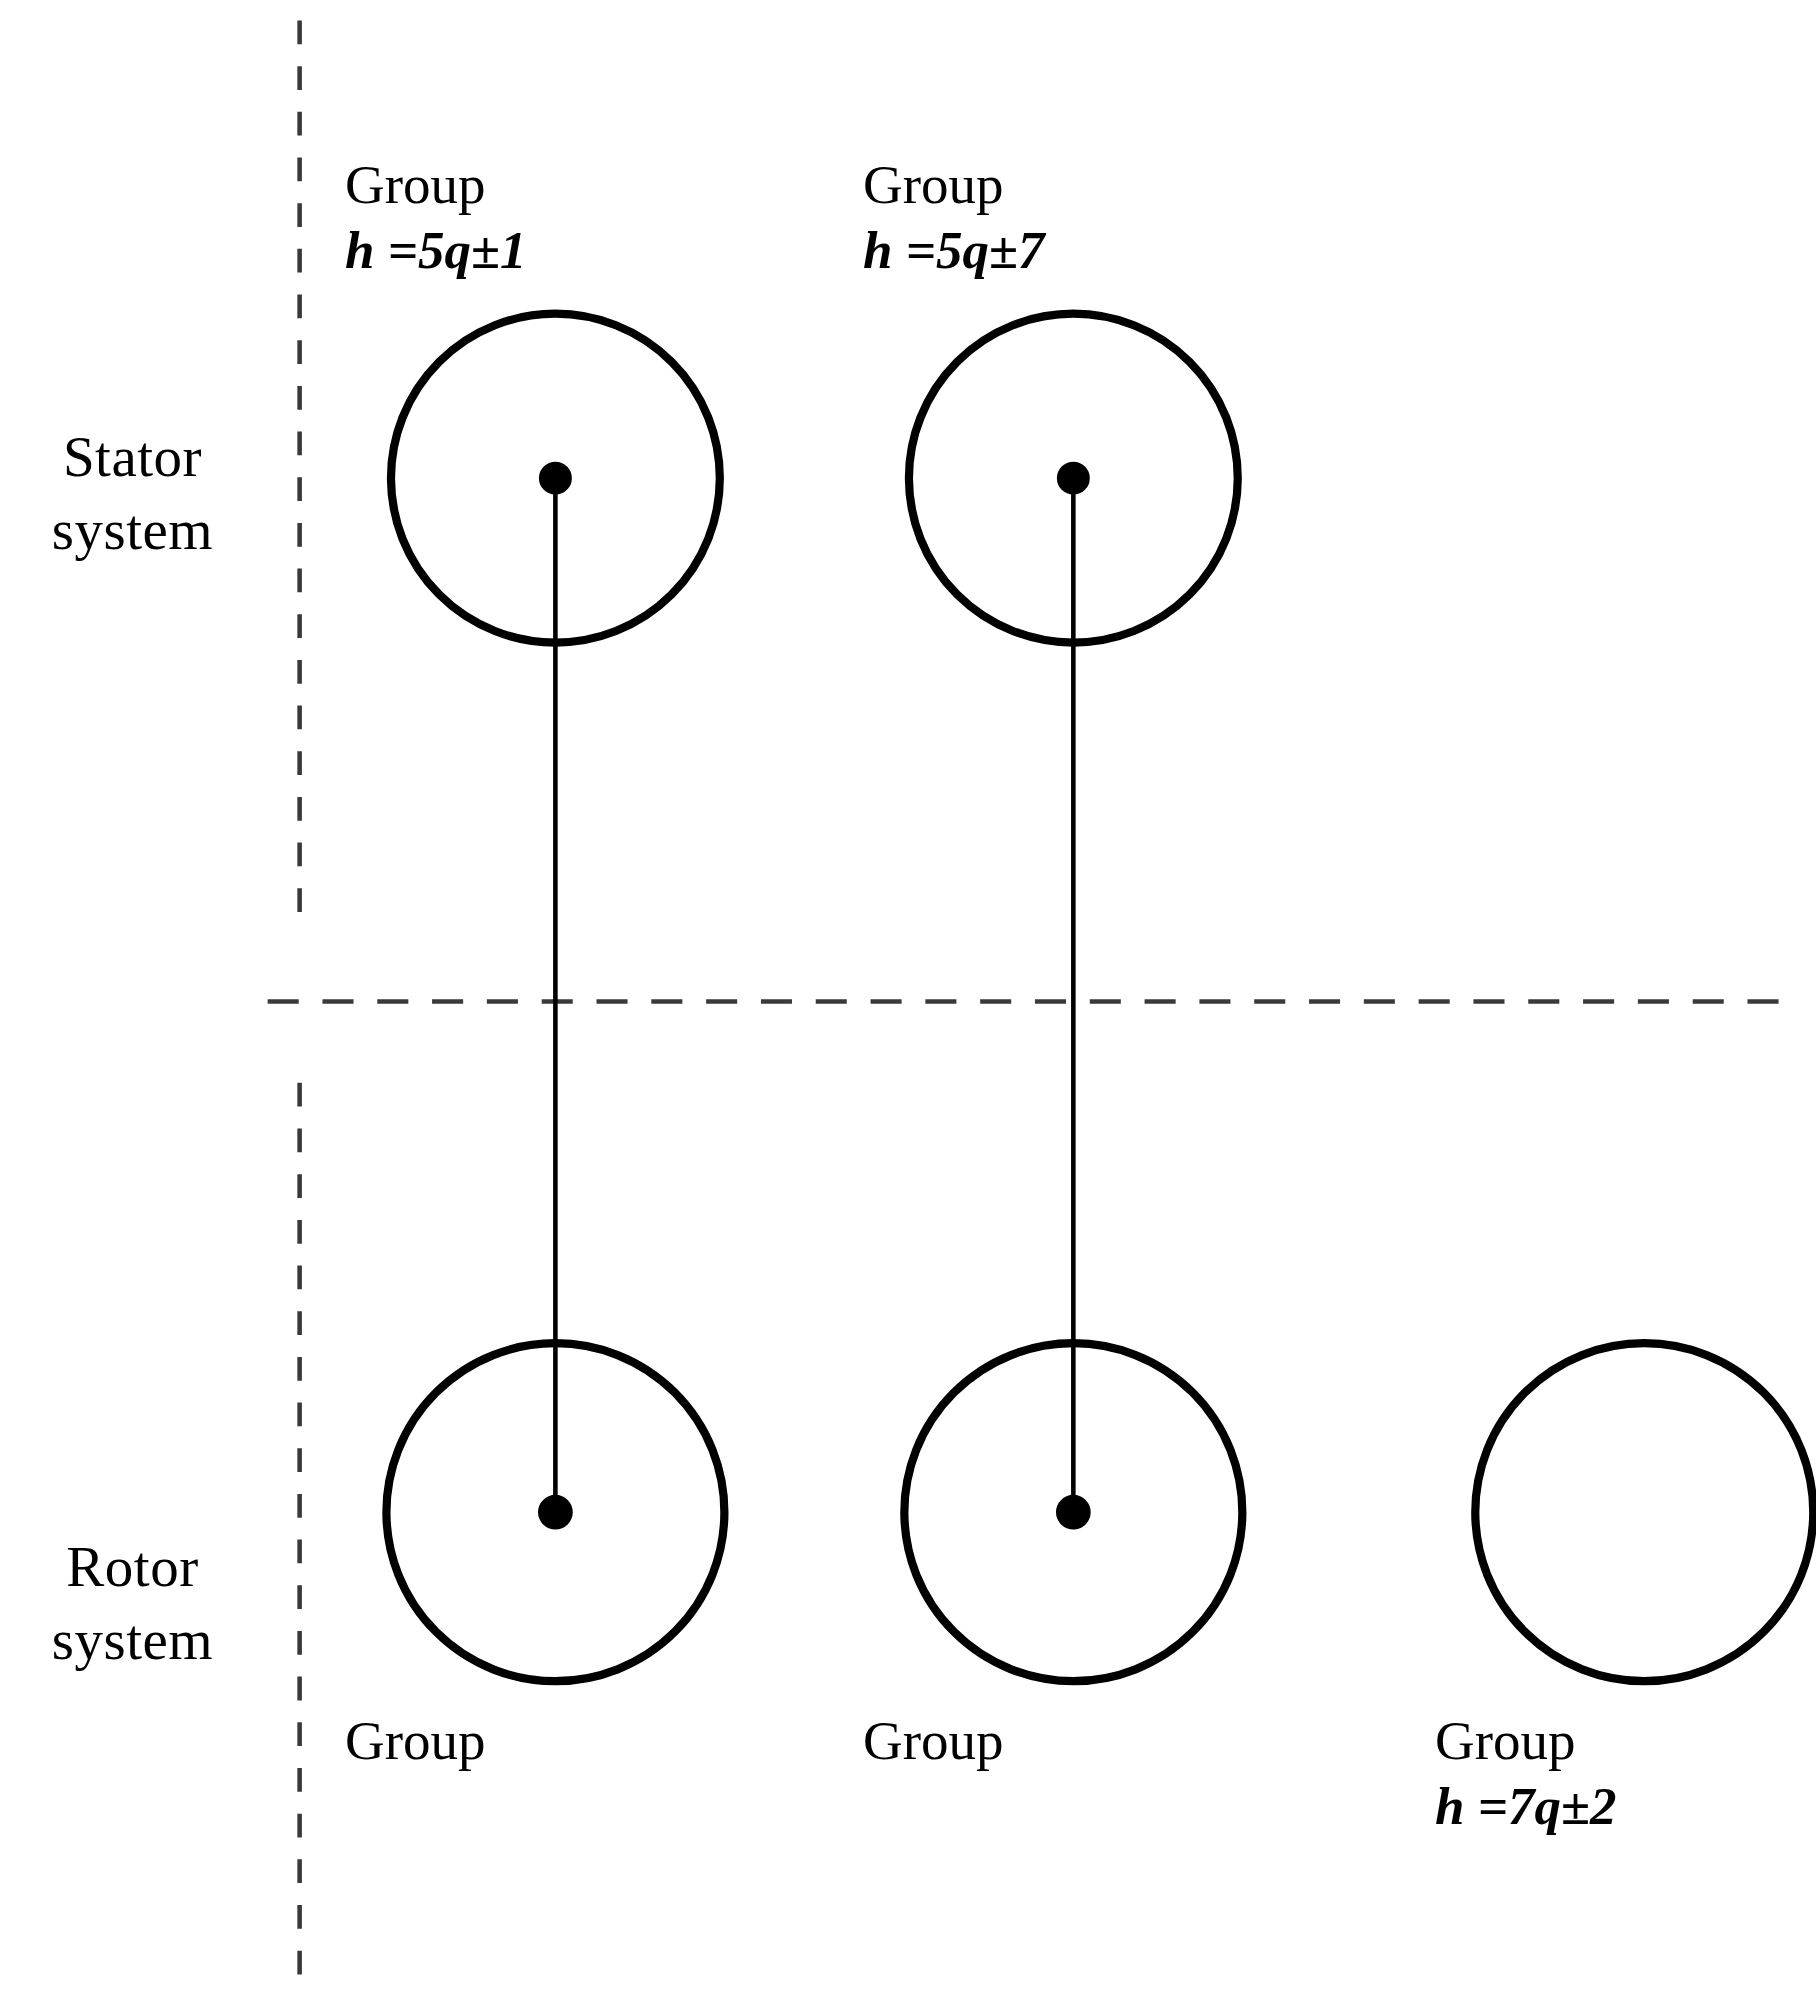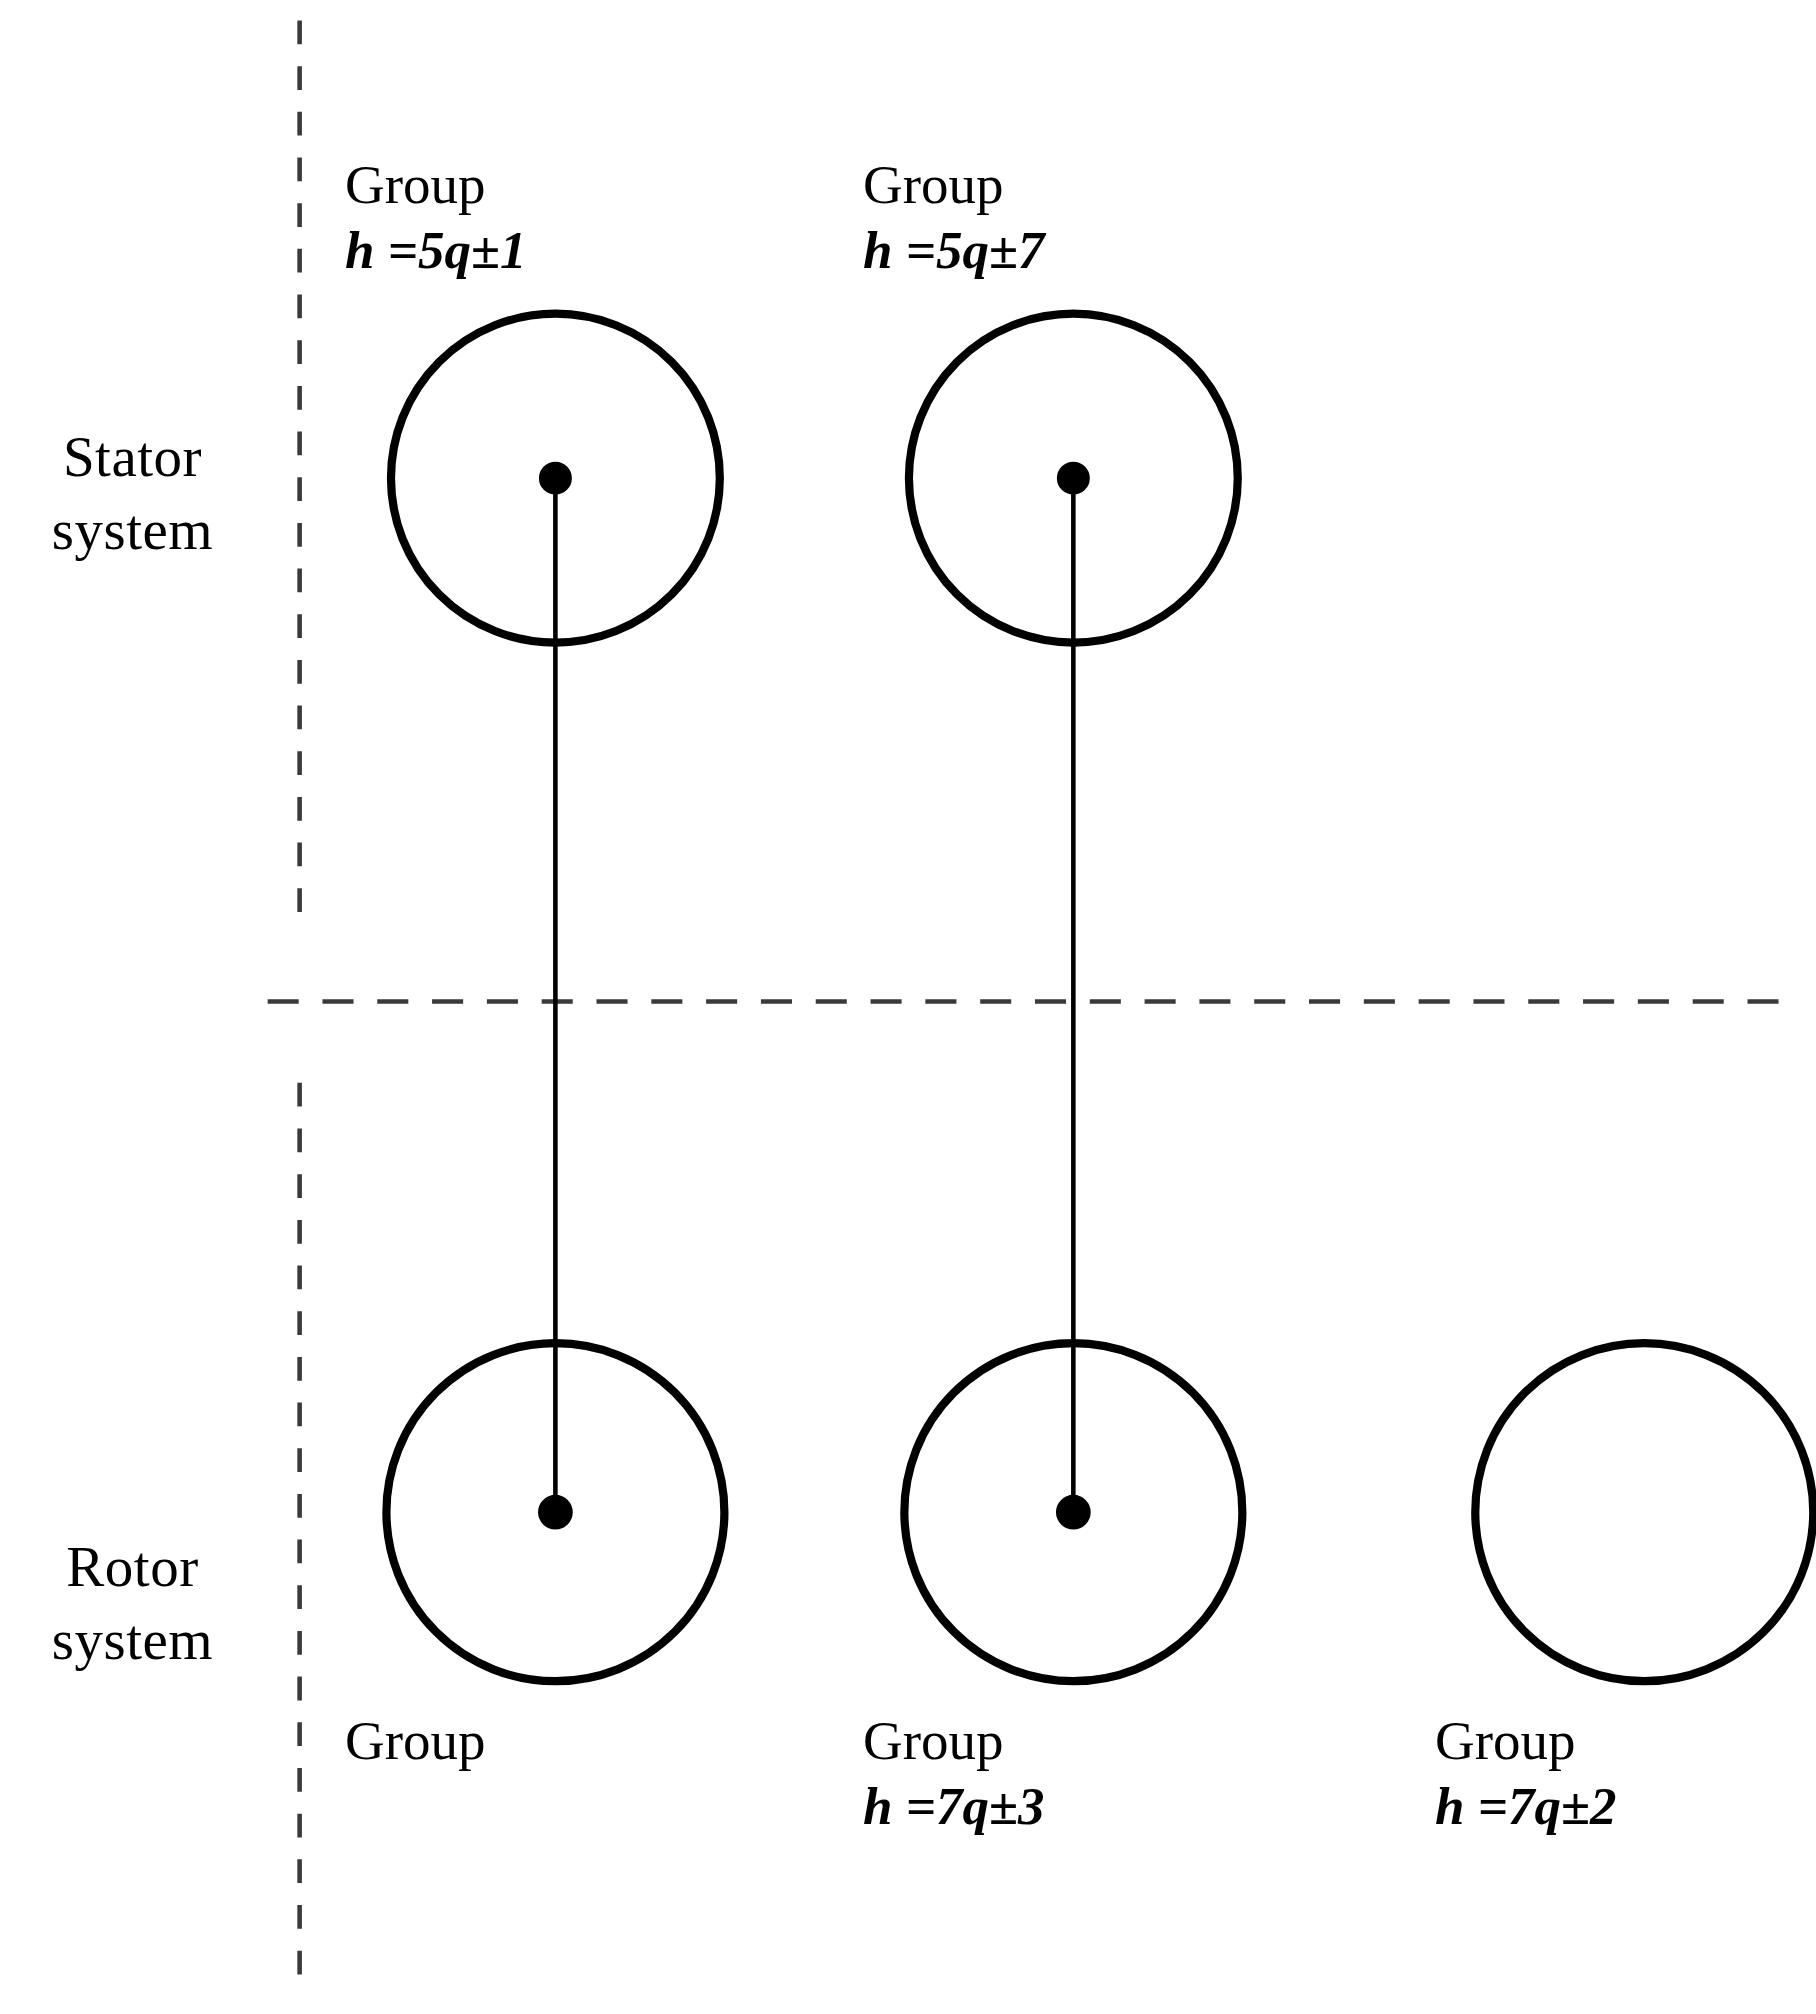--- a/index.html
+++ b/index.html
@@ -97,21 +97,20 @@
     <span class="gl-title">Group</span>
     <span class="gl-formula">h =5q±7</span>
   </div>
 
   <div class="group-label" style="left:345px; top:1707px; width:420px;">
     <span class="gl-title">Group</span>
   </div>
 
   <div class="group-label" style="left:863px; top:1707px; width:420px;">
     <span class="gl-title">Group</span>
-    <span class="gl-formula">h =7q±3</span>
   </div>
 
   <div class="group-label" style="left:1435px; top:1707px; width:420px;">
     <span class="gl-title">Group</span>
     <span class="gl-formula">h =7q±2</span>
   </div>
 
 </div>
 
 

